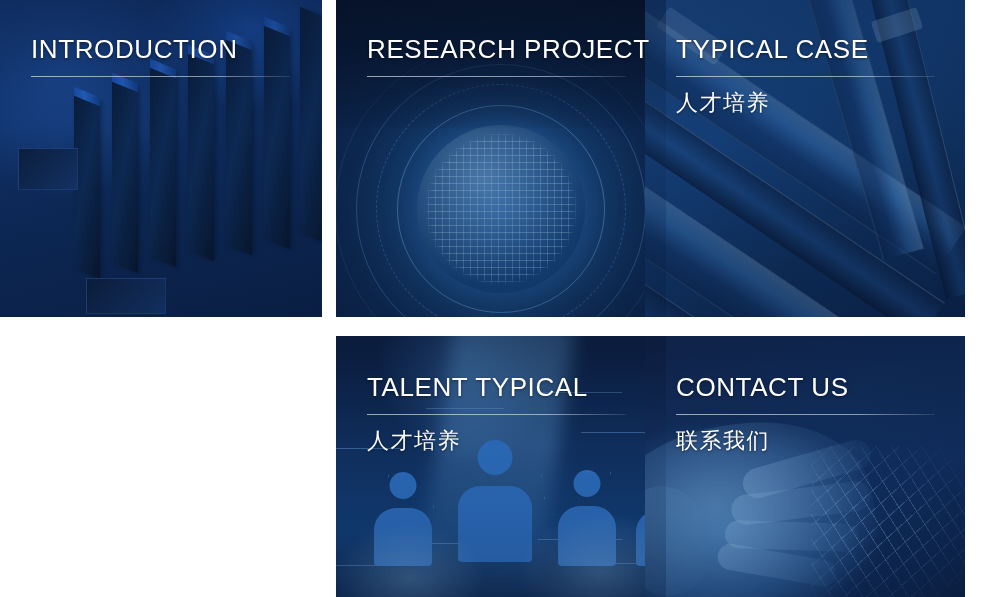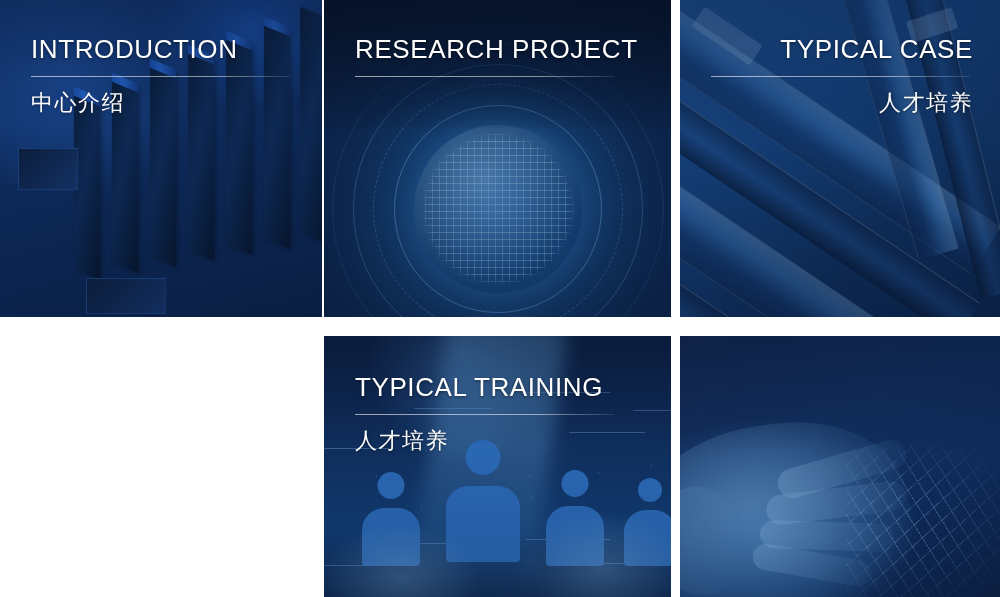--- a/index.html
+++ b/index.html
@@ -24,22 +24,22 @@
 
   .card {
     position: absolute;
     overflow: hidden;
     background-color: #404040;
     cursor: pointer;
   }
 
   
   .col-1 { left: 0px;   width: 322px; }
-  .col-2 { left: 324px; width: 330px; padding-left: 17px; }
-  .col-3 { left: 680px; width: 320px; text-align: right; }
+  .col-2 { left: 336px; width: 330px; }
+  .col-3 { left: 645px; width: 320px; }
   .row-1 { top: 0px;   height: 317px; }
   .row-2 { top: 336px; height: 261px; }
 
   
   .art {
     position: absolute;
     inset: 0;
     overflow: hidden;
   }
   .art > * { position: absolute; }
@@ -300,21 +300,20 @@
       <span class="fin-top" style="left:188px; top:50px; width:26px; height:9px; transform:skewY(22deg);"></span>
       <span class="fin-top" style="left:226px; top:36px; width:26px; height:9px; transform:skewY(22deg);"></span>
       <span class="fin-top" style="left:264px; top:22px; width:26px; height:9px; transform:skewY(22deg);"></span>
       <span class="chip" style="left:18px; top:148px; width:58px; height:40px;"></span>
       <span class="chip" style="left:86px; top:278px; width:78px; height:34px;"></span>
       <span class="tint" style="background:linear-gradient(to bottom, rgba(10,28,62,0.52) 0%, rgba(12,38,80,0.22) 40%, rgba(10,28,62,0.30) 100%);"></span>
     </span>
     <span class="card-text">
       <span class="title-en" style="display: block;">INTRODUCTION</span>
       <span class="divider" style="display: block;"></span>
-      <span class="title-cn" style="display: block;">中心介绍</span>
     </span>
   </a>
 
   <a class="card col-2 row-1" id="card-research">
     <span class="art">
       <span class="bg2"></span>
       <span class="ring" style="width:288px; height:288px;"></span>
       <span class="ring dashed" style="width:248px; height:248px;"></span>
       <span class="ring" style="width:206px; height:206px; border-color:rgba(140,205,255,0.42);"></span>
       <span class="globe" style="width:168px; height:168px;"></span>
@@ -375,33 +374,38 @@
         <span class="p-body" style="height:60px;"></span>
       </span>
       <span class="person" style="left:300px; top:142px; width:52px; height:88px;">
         <span class="p-head" style="width:24px; height:24px;"></span>
         <span class="p-body" style="height:56px;"></span>
       </span>
       <span class="hands"></span>
       <span class="tint" style="background:linear-gradient(to bottom, rgba(8,22,50,0.52) 0%, rgba(12,40,82,0.14) 42%, rgba(10,30,62,0.30) 100%);"></span>
     </span>
     <span class="card-text">
-      <span class="title-en" style="display: block;">TYPICAL TRAINING</span>
+      <span class="title-en" style="display: block;">TALENT TYPICAL</span>
       <span class="divider" style="display: block;"></span>
       <span class="title-cn" style="display: block;">人才培养</span>
     </span>
   </a>
 
   <a class="card col-3 row-2" id="card-contact">
     <span class="art">
       <span class="bg6"></span>
       <span class="palm"></span>
       <span class="finger" style="left:96px; top:118px; width:132px; height:30px; transform:rotate(-16deg);"></span>
       <span class="finger" style="left:86px;  top:152px; width:140px; height:30px; transform:rotate(-7deg);"></span>
       <span class="finger" style="left:80px;  top:186px; width:134px; height:28px; transform:rotate(2deg);"></span>
       <span class="finger" style="left:72px;  top:216px; width:120px; height:26px; transform:rotate(10deg);"></span>
       <span class="mesh"></span>
       <span style="left:-20px; top:150px; width:80px; height:110px; background:linear-gradient(120deg, rgba(120,175,225,0.26), rgba(40,90,150,0.06)); border-radius:40px; transform:rotate(-12deg);"></span>
       <span class="tint" style="background:linear-gradient(to bottom, rgba(10,26,58,0.50) 0%, rgba(14,42,86,0.16) 45%, rgba(10,28,60,0.26) 100%);"></span>
     </span>
+    <span class="card-text">
+      <span class="title-en" style="display: block;">CONTACT US</span>
+      <span class="divider" style="display: block;"></span>
+      <span class="title-cn" style="display: block;">联系我们</span>
+    </span>
   </a>
 
 </div>
 
 </body></html>

